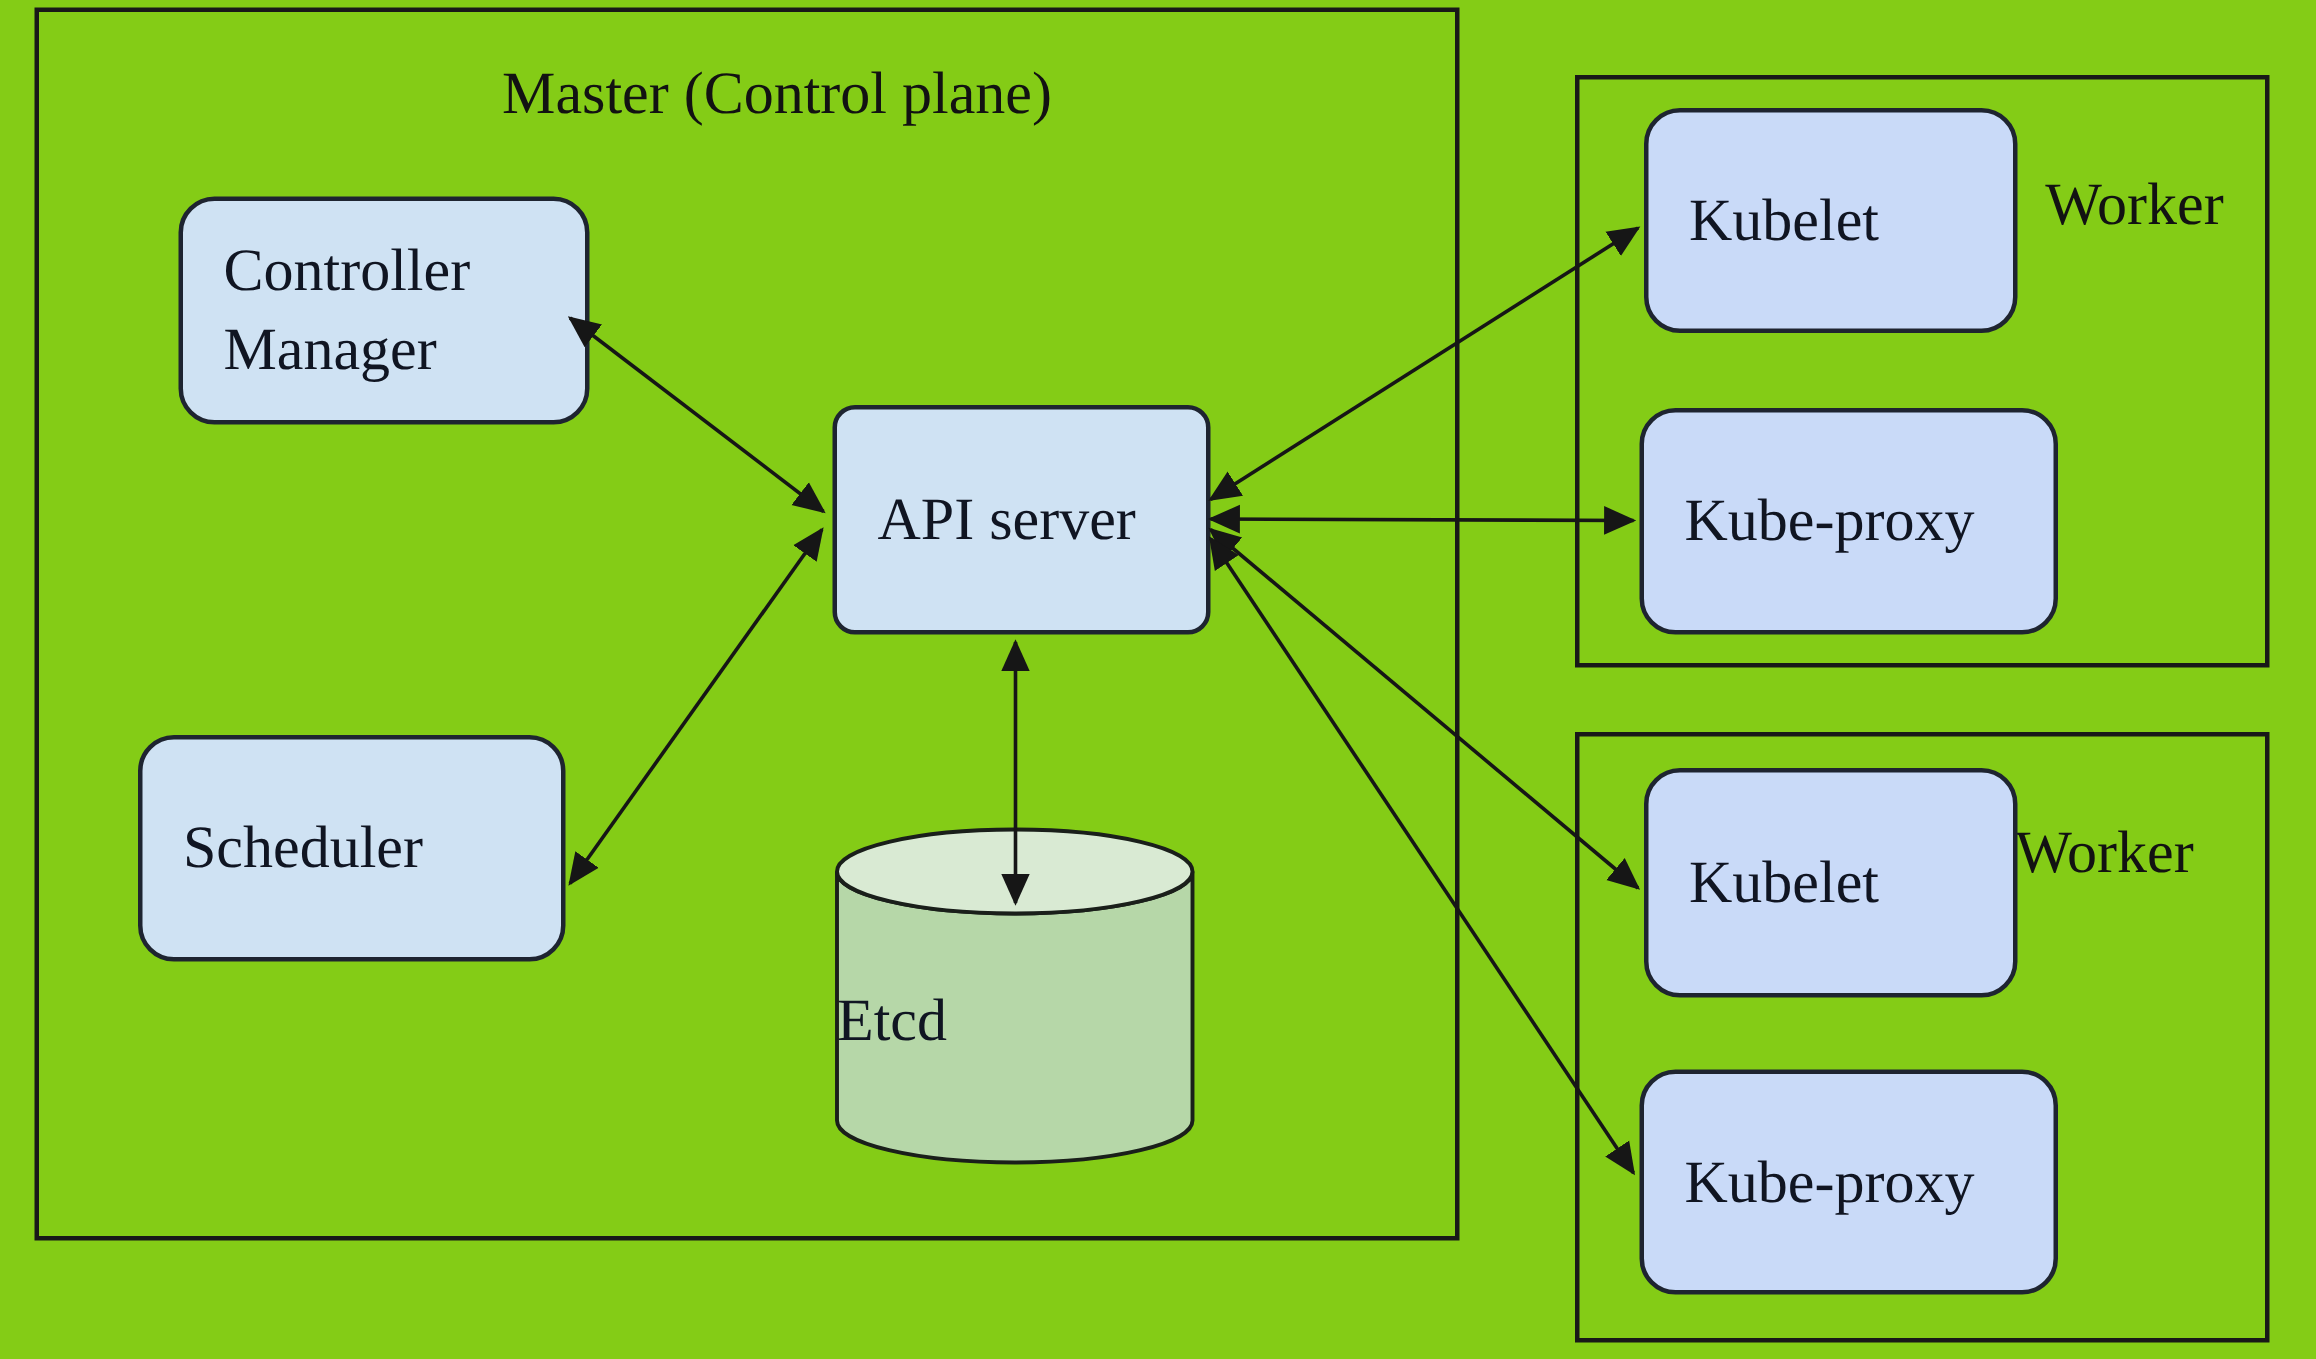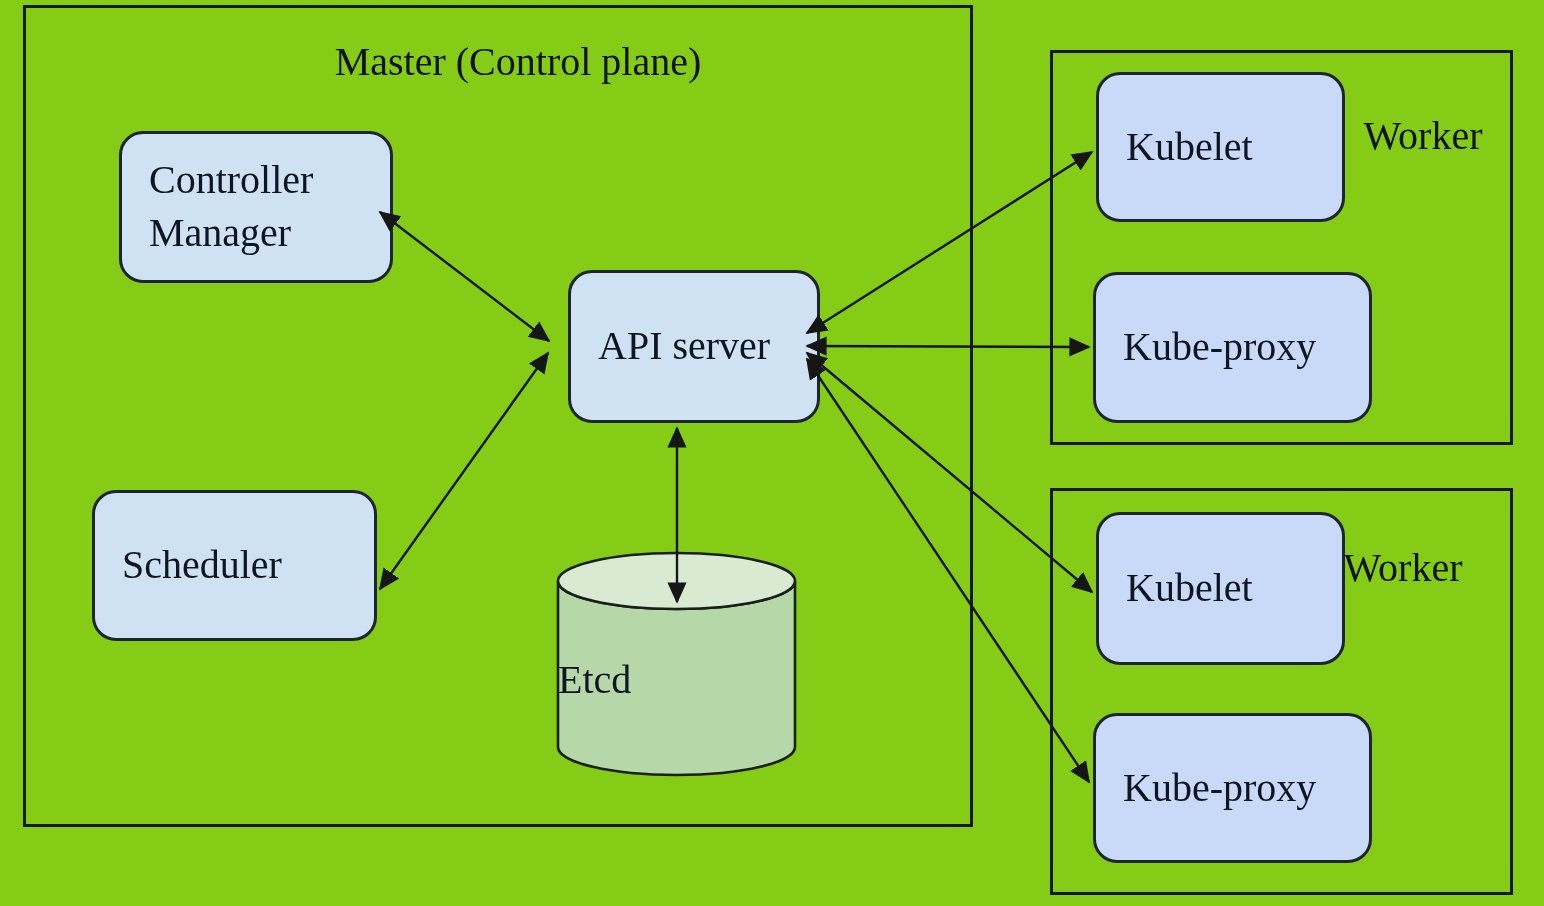--- a/index.html
+++ b/index.html
@@ -37,21 +37,21 @@
   <div class="free-label title-label" style="left:43px;top:38px;width:950px;">Master (Control plane)</div>
 
   <div class="node" style="left:103px;top:131px;width:274px;height:152px;margin-left:16px;">
     <span>Controller Manager</span>
   </div>
 
   <div class="node" style="left:92px;top:490px;width:285px;height:151px;">
     <span>Scheduler</span>
   </div>
 
-  <div class="node" style="left:568px;top:270px;width:252px;height:153px;">
+  <div class="node" style="left:555px;top:270px;width:252px;height:153px;border-radius:15px;">
     <span>API server</span>
   </div>
 
   <div class="group-box" style="left:1050px;top:50px;width:463px;height:395px;"></div>
   <div class="free-label worker-label" style="left:1340px;top:112px;width:166px;">Worker</div>
 
   <div class="node worker-node" style="left:1096px;top:72px;width:249px;height:150px;">
     <span>Kubelet</span>
   </div>
 

